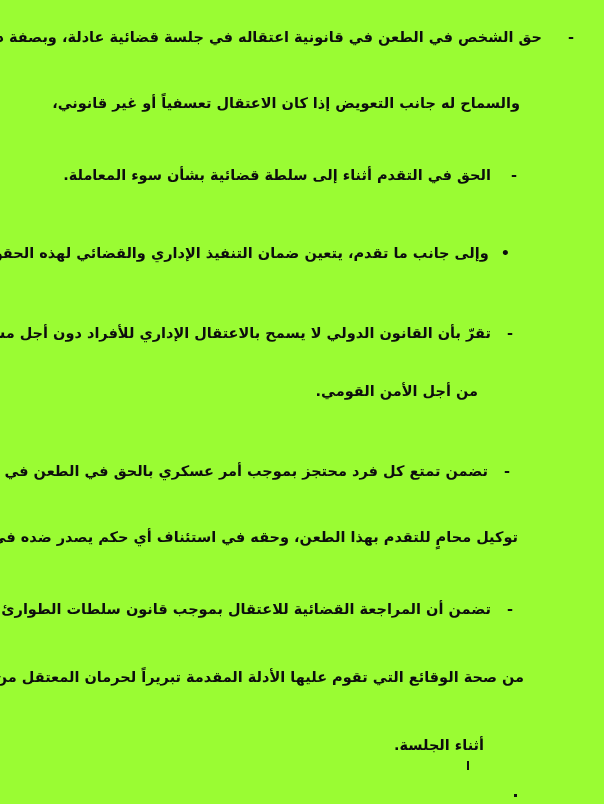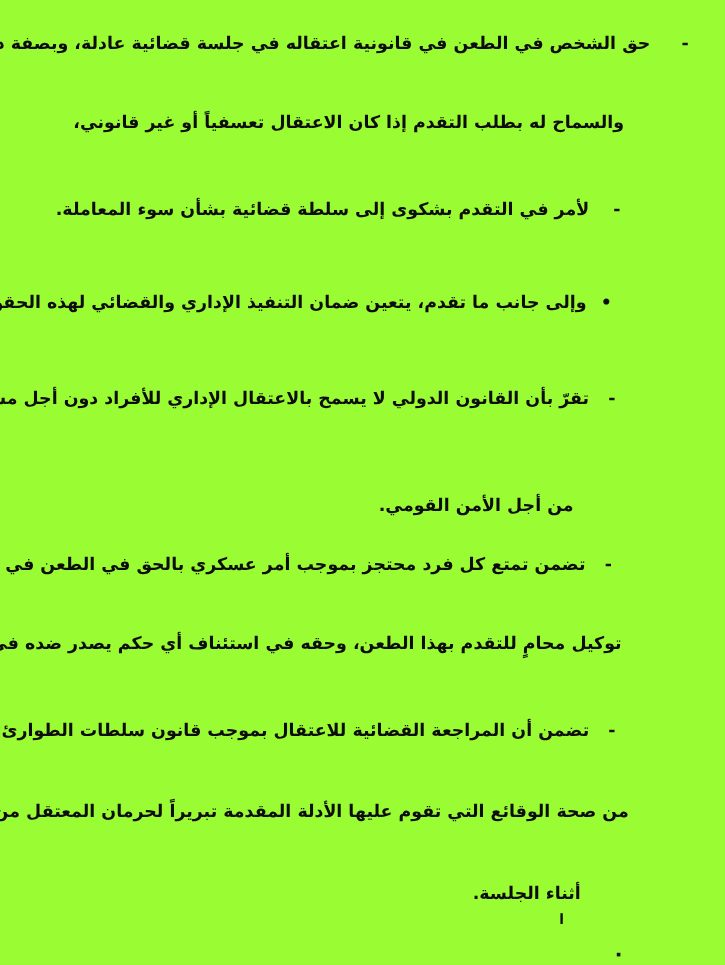--- a/index.html
+++ b/index.html
@@ -26,40 +26,40 @@
   .g28{margin-inline-end:26px;}
   .g20{margin-inline-end:20px;}
   .g12{margin-inline-end:12px;}
   .g16{margin-inline-end:16px;}
   
   .l0 {top:22px;  right:30px;}
   .l1 {top:88px;  right:84px;}
   .l2 {top:160px; right:87px;}
   .l3 {top:238px; right:94px;}
   .l4 {top:318px; right:91px;}
-  .l5 {top:407px; right:126px;text-align:right;}
+  .l5 {top:376px; right:126px;text-align:right;}
   .l6 {top:456px; right:94px;}
   .l7 {top:522px; right:86px;}
   .l8 {top:594px; right:91px;}
   .l9 {top:662px; right:80px;}
   .l10{top:730px; right:120px;}
   .speck{position:absolute;background:#101010;}
   .sp1{left:467px;top:761px;width:2px;height:9px;}
   .sp2{left:514px;top:794px;width:3px;height:3px;}
 </style>
 </head>
 <body style="background: rgb(154, 252, 51);">
 
 <div class="page">
 
   <div class="line l0"><span class="marker g28">-</span><span>حق الشخص في الطعن في قانونية اعتقاله في جلسة قضائية عادلة، وبصفة دورية إذا اقتضى الأمر، وإطلاق سراحه،</span></div>
 
-  <div class="line l1"><span>والسماح له بطلب التقدم إذا كان الاعتقال تعسفياً أو غير قانوني،</span></div>
+  <div class="line l1"><span>والسماح له جانب التعويض إذا كان الاعتقال تعسفياً أو غير قانوني،</span></div>
 
-  <div class="line l2"><span class="marker g20">-</span><span>لأمر في التقدم بشكوى إلى سلطة قضائية بشأن سوء المعاملة.</span></div>
+  <div class="line l2"><span class="marker g20">-</span><span>الحق في التقدم أثناء إلى سلطة قضائية بشأن سوء المعاملة.</span></div>
 
   <div class="line l3"><span class="marker g12">•</span><span>وإلى جانب ما تقدم، يتعين ضمان التنفيذ الإداري والقضائي لهذه الحقوق بتعديل القوانين المحلية بحيث:</span></div>
 
   <div class="line l4"><span class="marker g16">-</span><span>تقرّ بأن القانون الدولي لا يسمح بالاعتقال الإداري للأفراد دون أجل مسمىً لمجرد اتخاذهم رهائن أو وسائل للمساومة</span></div>
 
   <div class="line l5"><span>من أجل الأمن القومي.</span></div>
 
   <div class="line l6"><span class="marker g16">-</span><span>تضمن تمتع كل فرد محتجز بموجب أمر عسكري بالحق في الطعن في المراجعة السريعة لأمر الاعتقال، وإبلاغه بحقه في</span></div>
 
   <div class="line l7"><span>توكيل محامٍ للتقدم بهذا الطعن، وحقه في استئناف أي حكم يصدر ضده في غضون مهلة محددة ومناسبة.</span></div>

